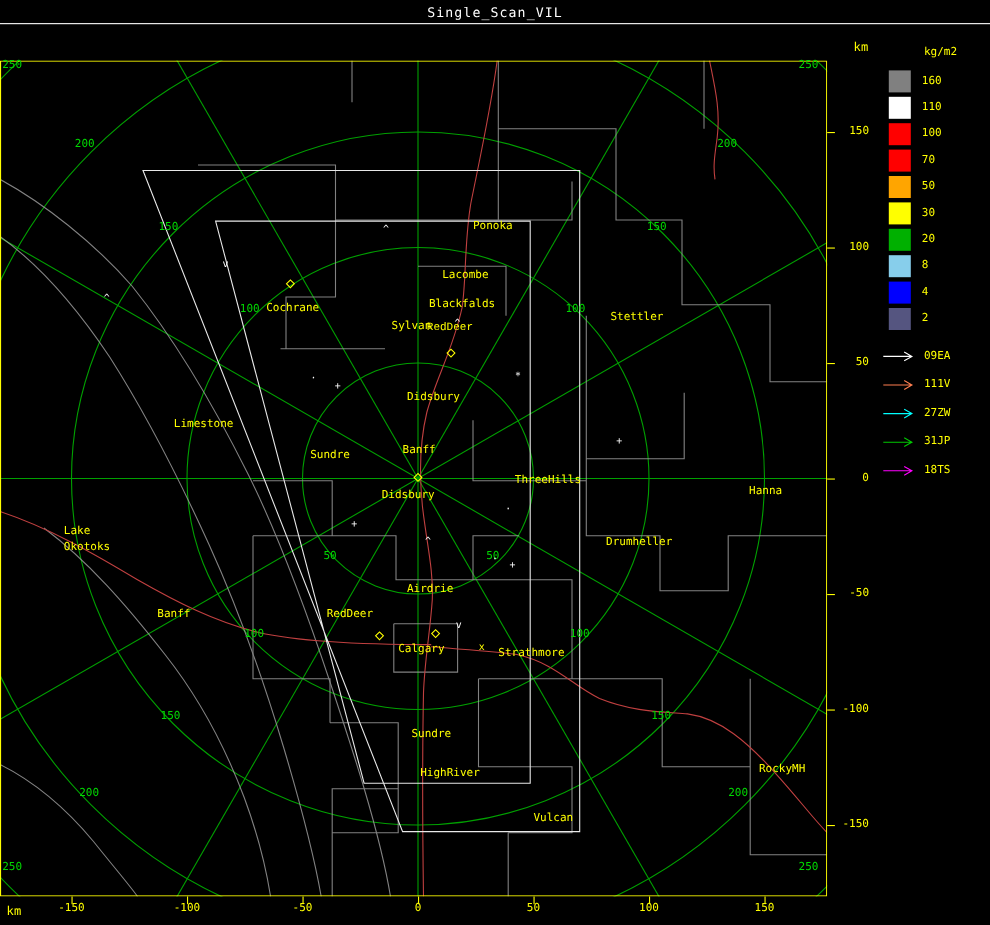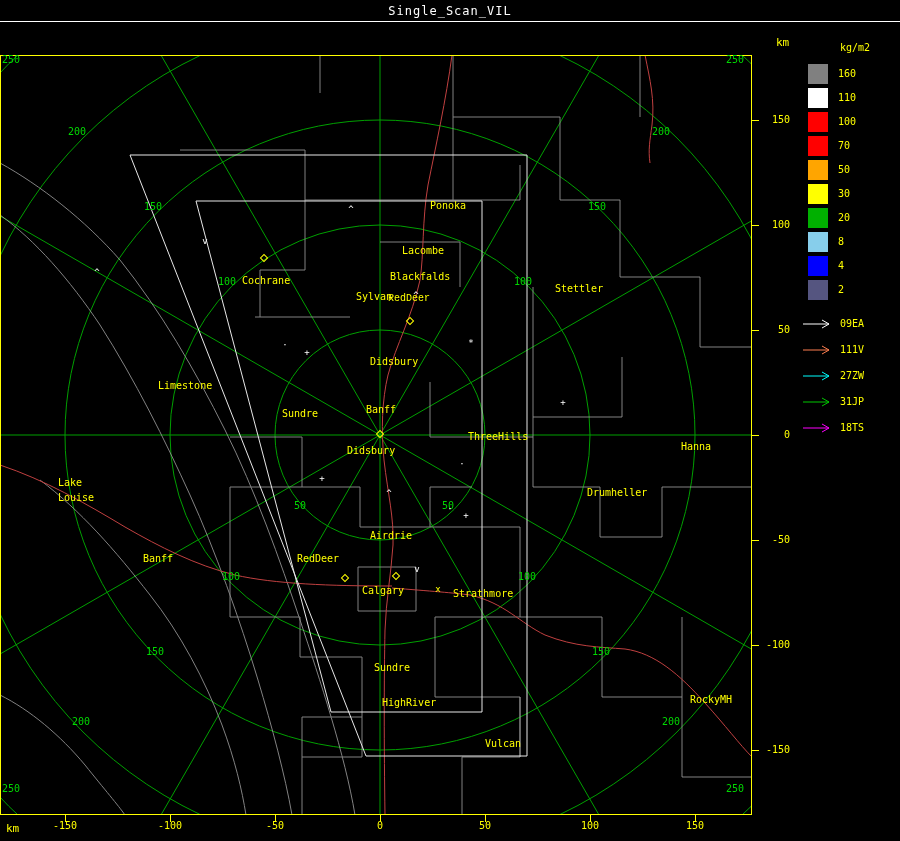--- a/index.html
+++ b/index.html
@@ -90,22 +90,22 @@
         <div class="city-label" style="left: 242px; top: 221px; color: rgb(255, 255, 0);">Cochrane</div>
         <div class="city-label" style="left: 555px; top: 229px; color: rgb(255, 255, 0);">Stettler</div>
         <div class="city-label" style="left: 370px; top: 302px; color: rgb(255, 255, 0);">Didsbury</div>
         <div class="city-label" style="left: 158px; top: 326px; color: rgb(255, 255, 0);">Limestone</div>
         <div class="city-label" style="left: 282px; top: 354px; color: rgb(255, 255, 0);">Sundre</div>
         <div class="city-label" style="left: 366px; top: 350px; color: rgb(255, 255, 0);">Banff</div>
         <div class="city-label" style="left: 347px; top: 391px; color: rgb(255, 255, 0);">Didsbury</div>
         <div class="city-label" style="left: 468px; top: 377px; color: rgb(255, 255, 0); text-align: center;">ThreeHills</div>
         <div class="city-label" style="left: 681px; top: 387px; color: rgb(255, 255, 0);">Hanna</div>
         <div class="city-label" style="left: 58px; top: 423px; color: rgb(255, 255, 0);">Lake</div>
-        <div class="city-label" style="left: 58px; top: 438px; color: rgb(255, 255, 0);">Louise</div>
-        <div class="city-label" style="left: 551px; top: 433px; color: rgb(255, 255, 0); margin-left: 36px;">Drumheller</div>
+        <div class="city-label" style="left: 58px; top: 438px; color: rgb(255, 255, 0);">Okotoks</div>
+        <div class="city-label" style="left: 551px; top: 433px; color: rgb(255, 255, 0);">Drumheller</div>
         <div class="city-label" style="left: 370px; top: 476px; color: rgb(255, 255, 0);">Airdrie</div>
         <div class="city-label" style="left: 143px; top: 499px; color: rgb(255, 255, 0);">Banff</div>
         <div class="city-label" style="left: 297px; top: 499px; color: rgb(255, 255, 0);">RedDeer</div>
         <div class="city-label" style="left: 362px; top: 531px; color: rgb(255, 255, 0);">Calgary</div>
         <div class="city-label" style="left: 453px; top: 534px; color: rgb(255, 255, 0);">Strathmore</div>
         <div class="city-label" style="left: 374px; top: 608px; color: rgb(255, 255, 0);">Sundre</div>
         <div class="city-label" style="left: 382px; top: 643px; color: rgb(255, 255, 0);">HighRiver</div>
         <div class="city-label" style="left: 485px; top: 684px; color: rgb(255, 255, 0);">Vulcan</div>
         <div class="city-label" style="left: 690px; top: 640px; color: rgb(255, 255, 0);">RockyMH</div>
         <div class="ring-label" style="left: 2px; top: 0px; color: rgb(0, 216, 0);">250</div>

